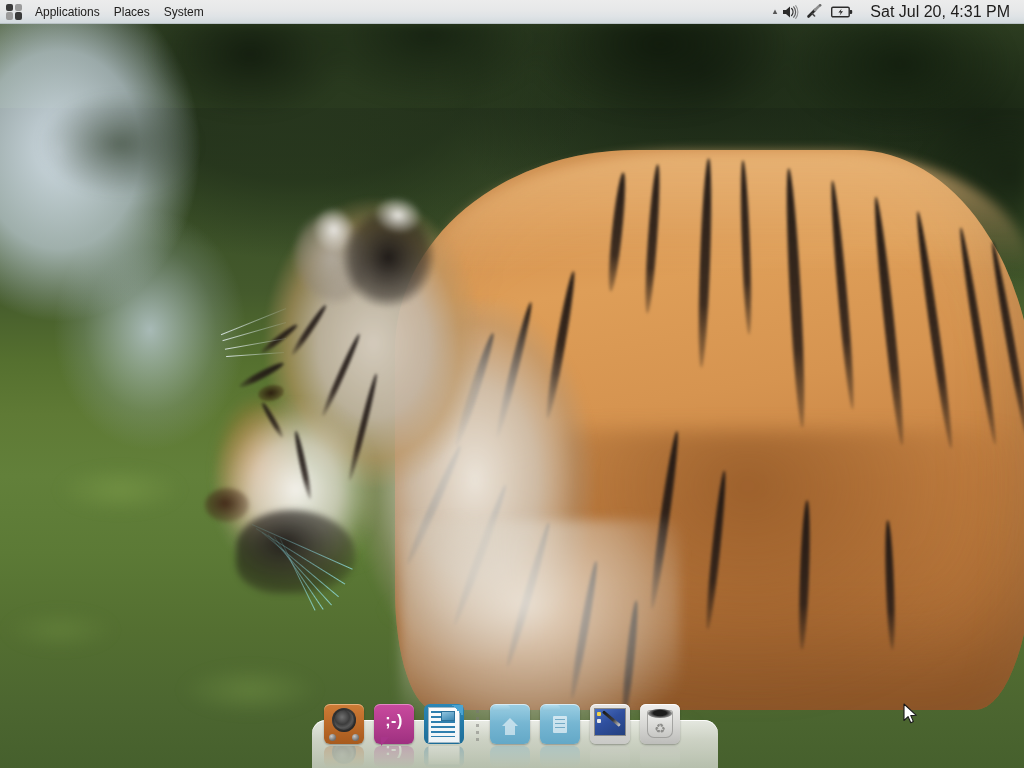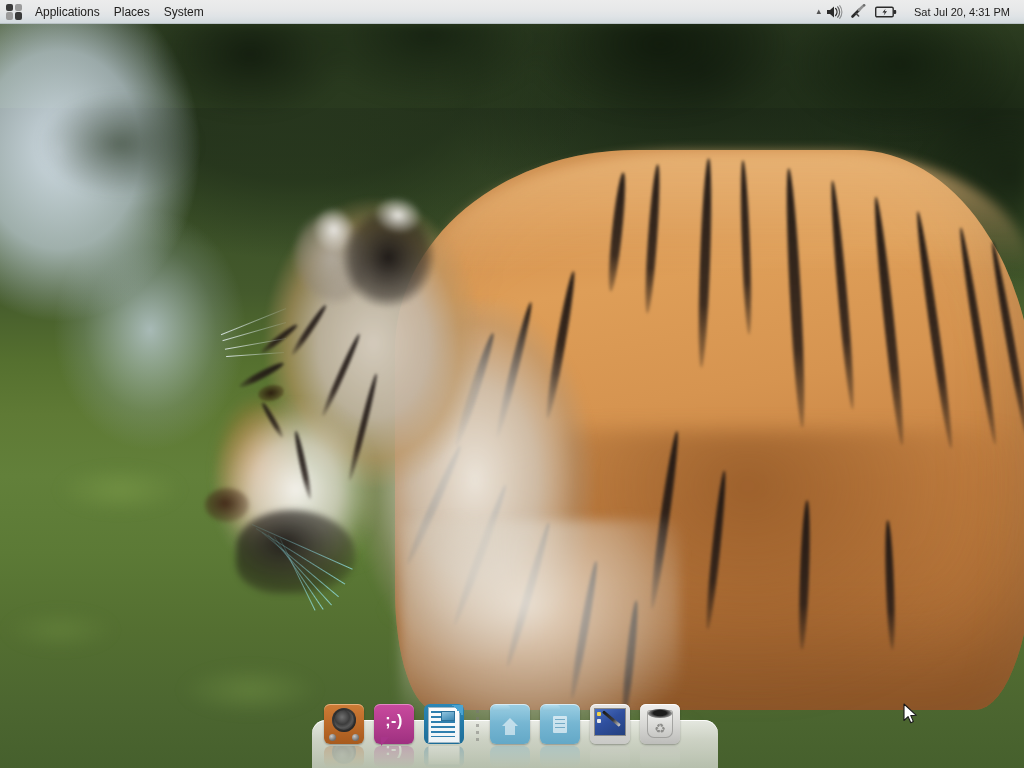--- a/index.html
+++ b/index.html
@@ -201,21 +201,21 @@
   .mint-logo i:nth-child(2){ background:#9b9b9b; }
   .mint-logo i:nth-child(3){ background:#9b9b9b; }
   .mint-logo i:nth-child(4){ background:#3a3a3a; }
   .menu-item {
     padding:3px 7px; height:20px; line-height:14px; cursor:default;
     white-space:nowrap; border-radius:2px;
   }
   .panel-spacer { flex:1; }
   .tray { display:flex; align-items:center; gap:7px; padding-right:6px; }
   .tray-chevron { font-size:9px; color:#555; line-height:1; margin-right:-2px; }
-  .clock { font-size:11px; color:#1d1c1b; padding:2px 8px 2px 10px; white-space:nowrap; }
+  .clock { font-size:16px; color:#1d1c1b; padding:2px 8px 2px 10px; white-space:nowrap; }
 
   
   #dock {
     position:absolute; left:312px; top:700px; width:406px; height:68px;
     z-index:40;
   }
   .dock-shelf {
     position:absolute; left:0; top:20px; width:406px; height:48px;
     background:linear-gradient(180deg, rgba(250,250,248,0.88) 0%, rgba(238,238,234,0.80) 40%, rgba(226,228,222,0.72) 100%);
     border-radius:14px 14px 0 0;

